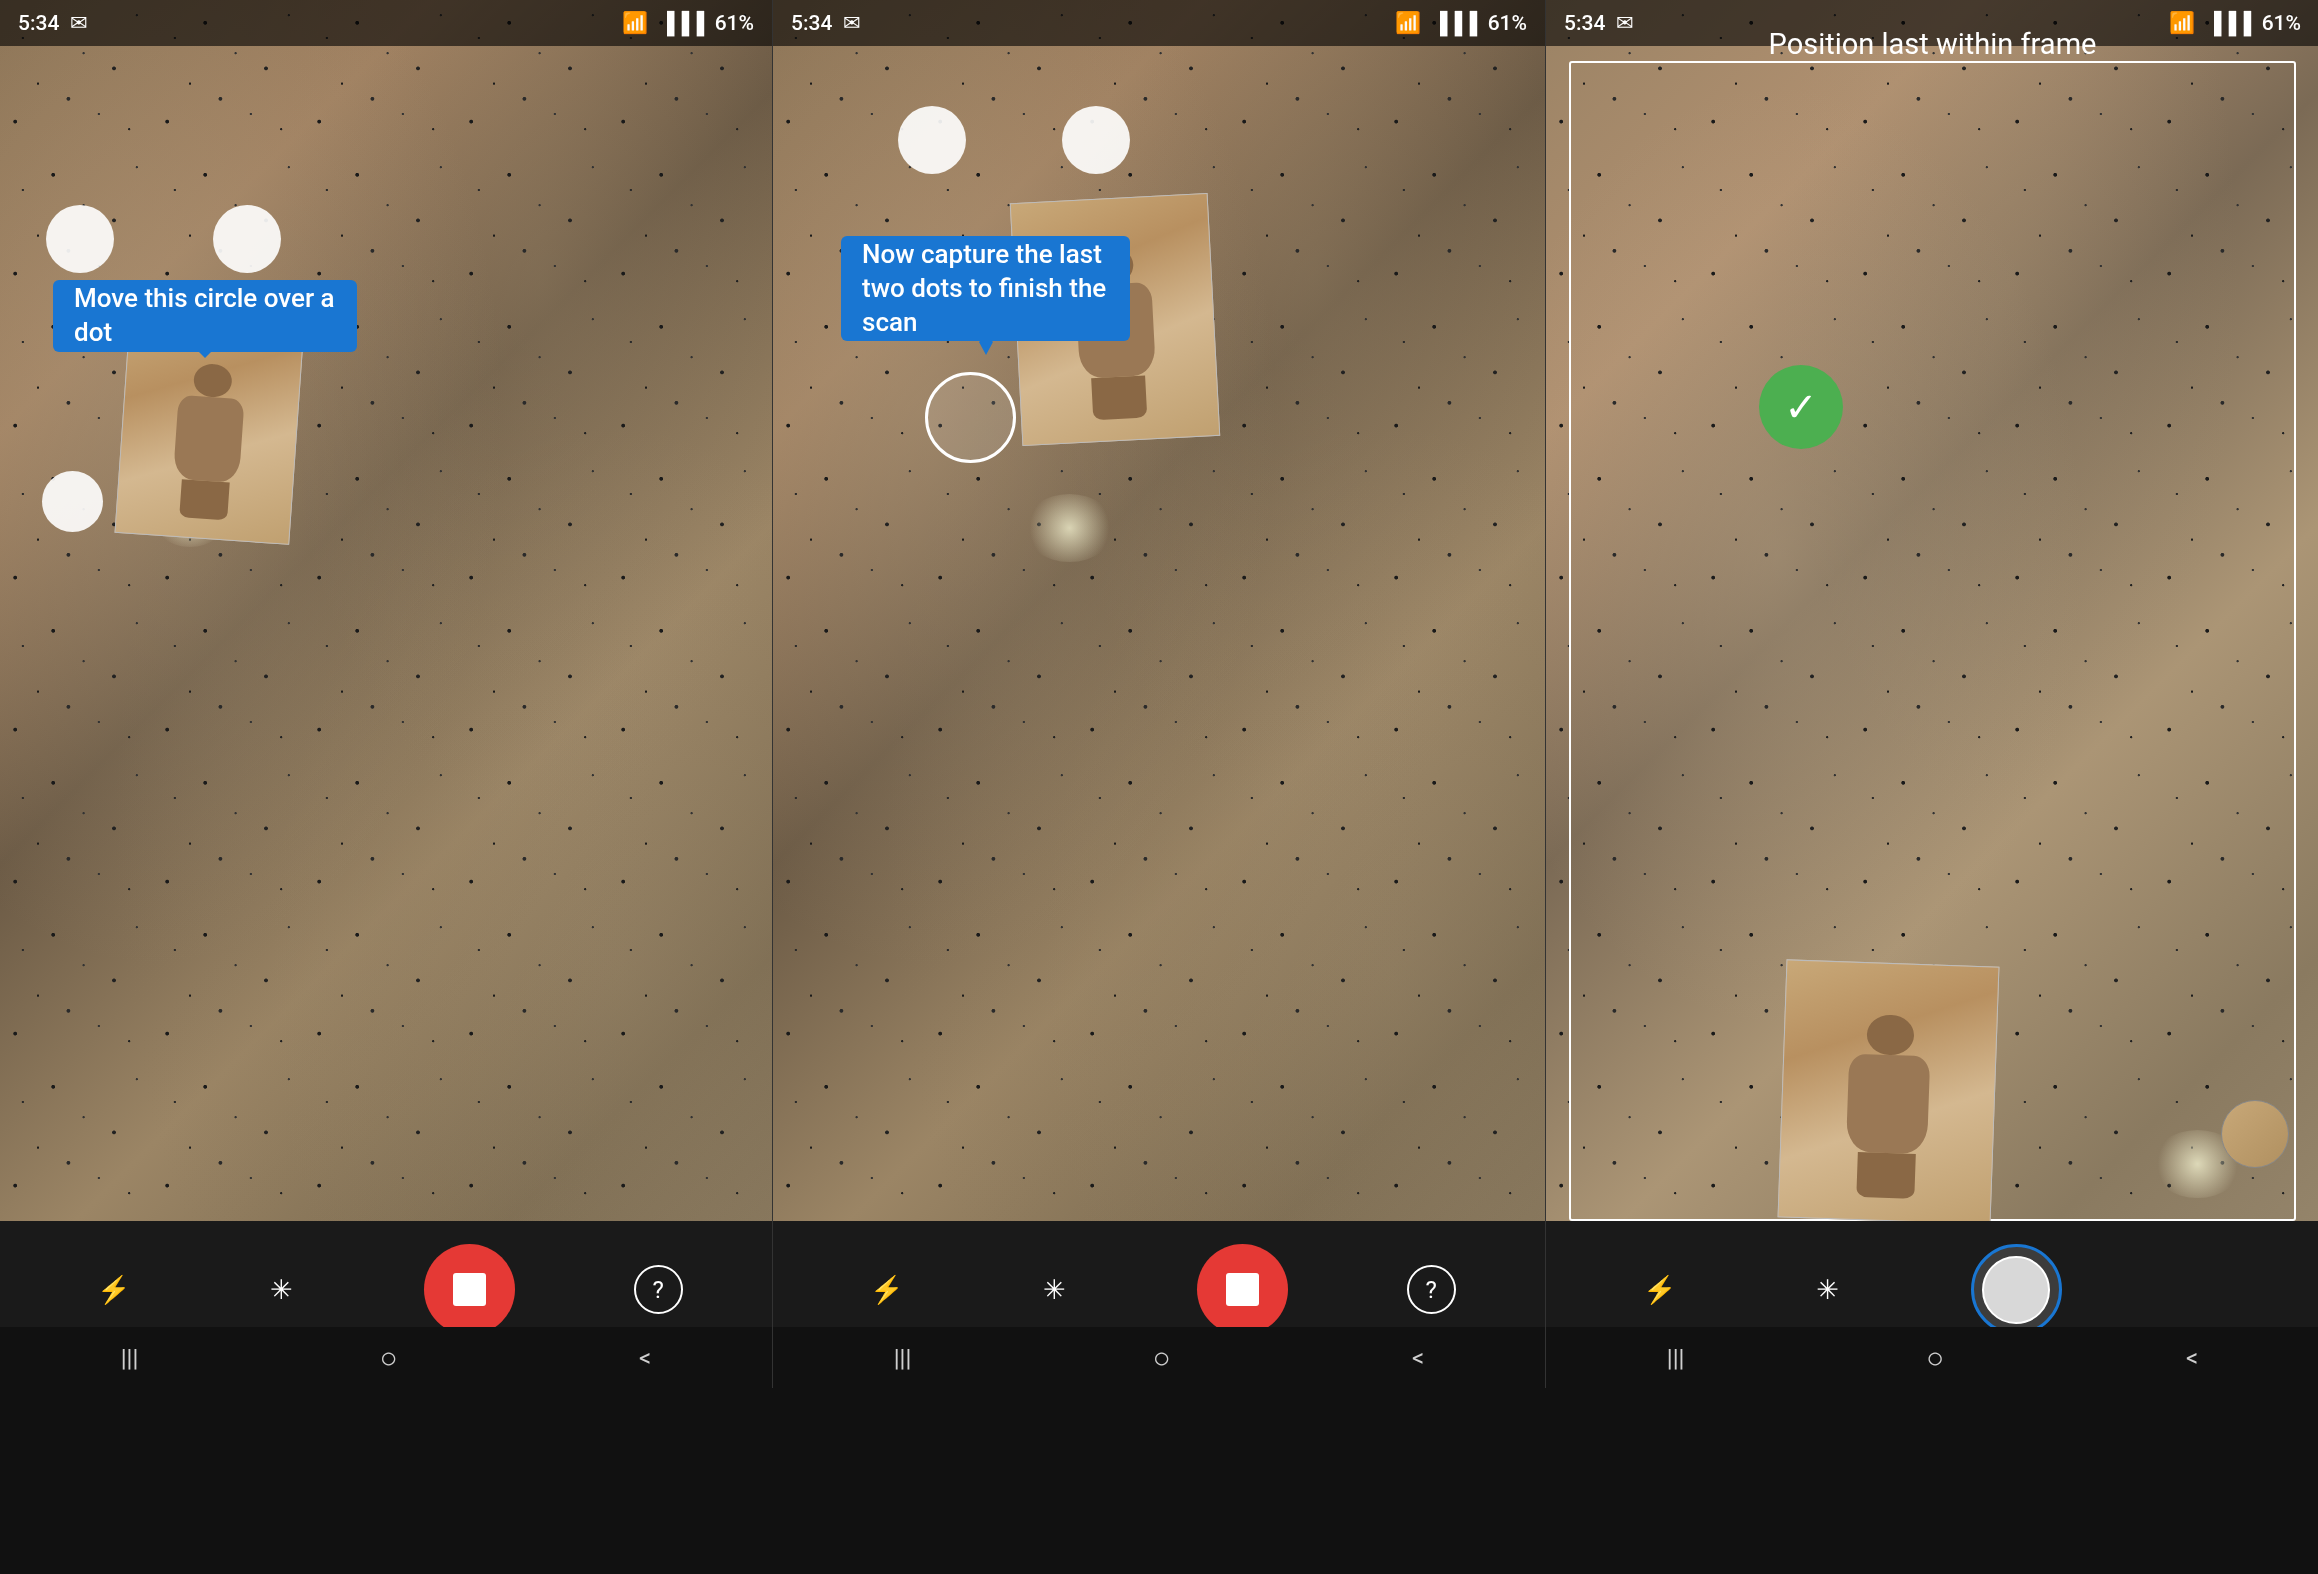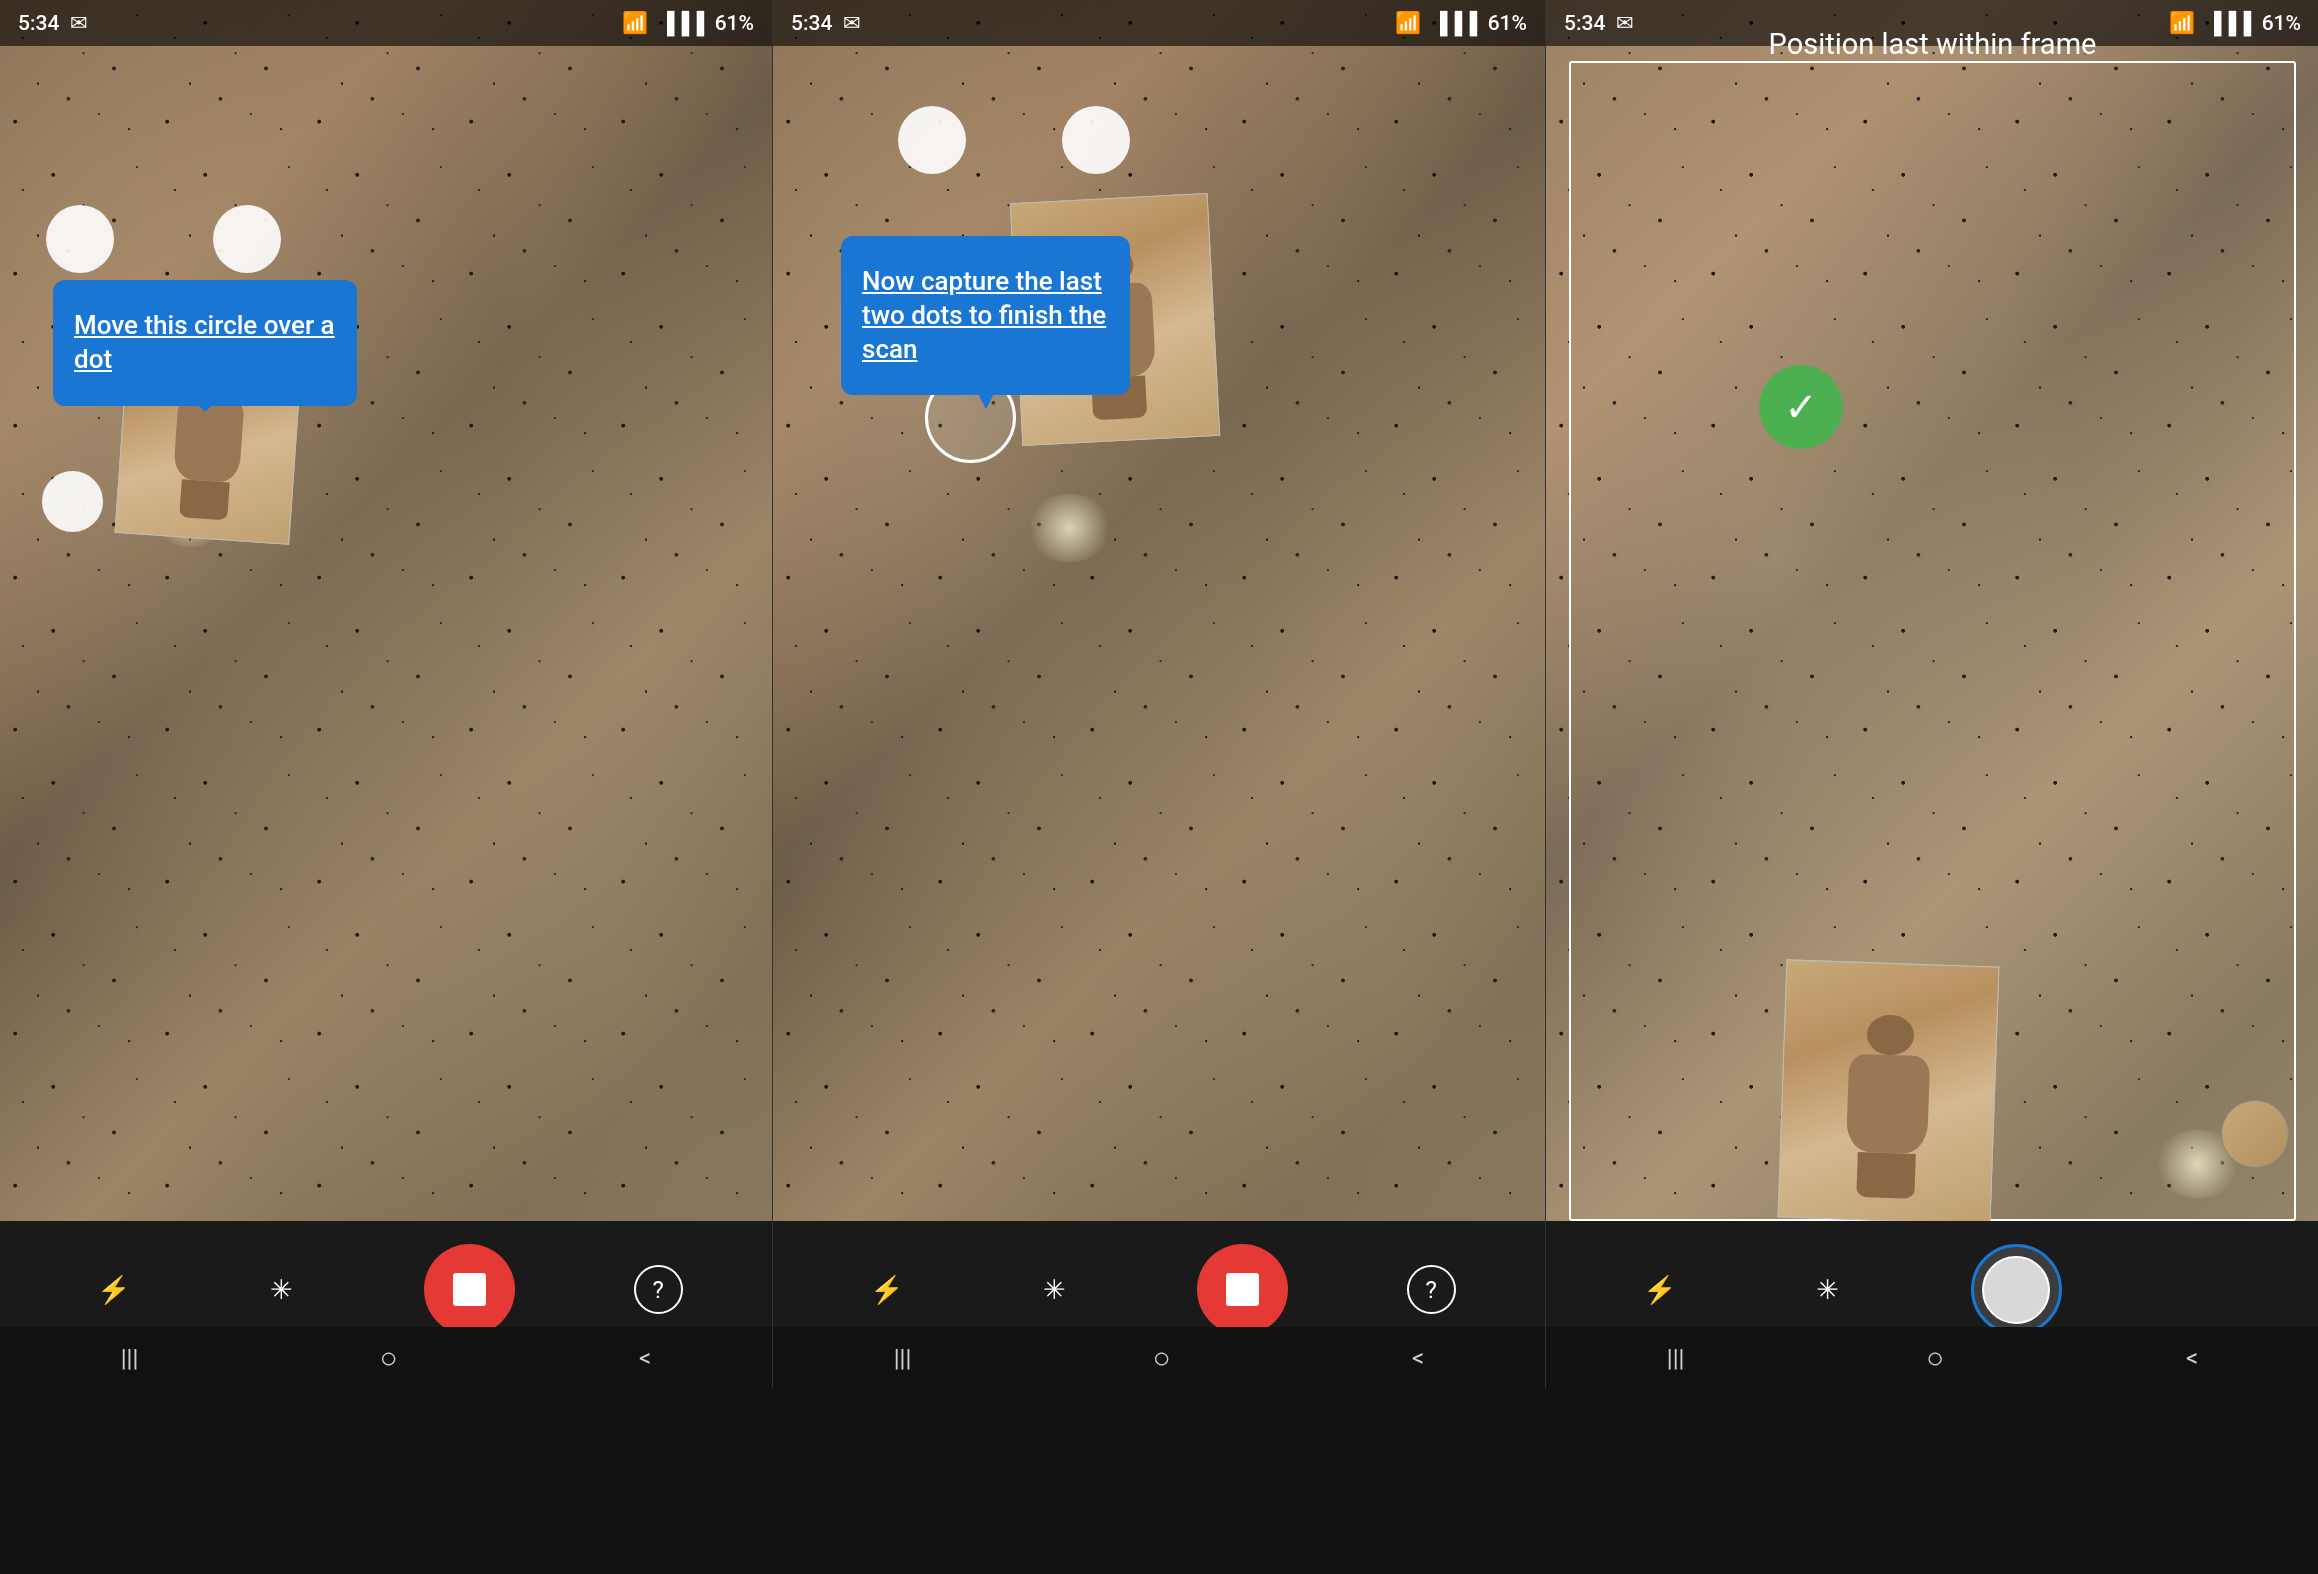--- a/index.html
+++ b/index.html
@@ -167,28 +167,27 @@
       border-radius: 50%;
       border: 3px solid white;
       background: rgba(255,255,255,0.1);
     }
 
     
     .tooltip-bubble {
       position: absolute;
       background: #1976d2;
       color: white;
-      border-radius: 12px;
-      padding: 29px 21px;
+      border-radius: 6px;
+      padding: 2px 21px;
       font-size: 26px;
       font-weight: 500;
       line-height: 1.3;
       z-index: 20;
       max-width: 304px;
-      text-decoration: underline;
     }
 
     .tooltip-bubble::after {
       content: '';
       position: absolute;
       bottom: -13.7px;
       left: 50%;
       transform: translateX(-50%);
       border: 7.6px solid transparent;
       border-top-color: #1976d2;

